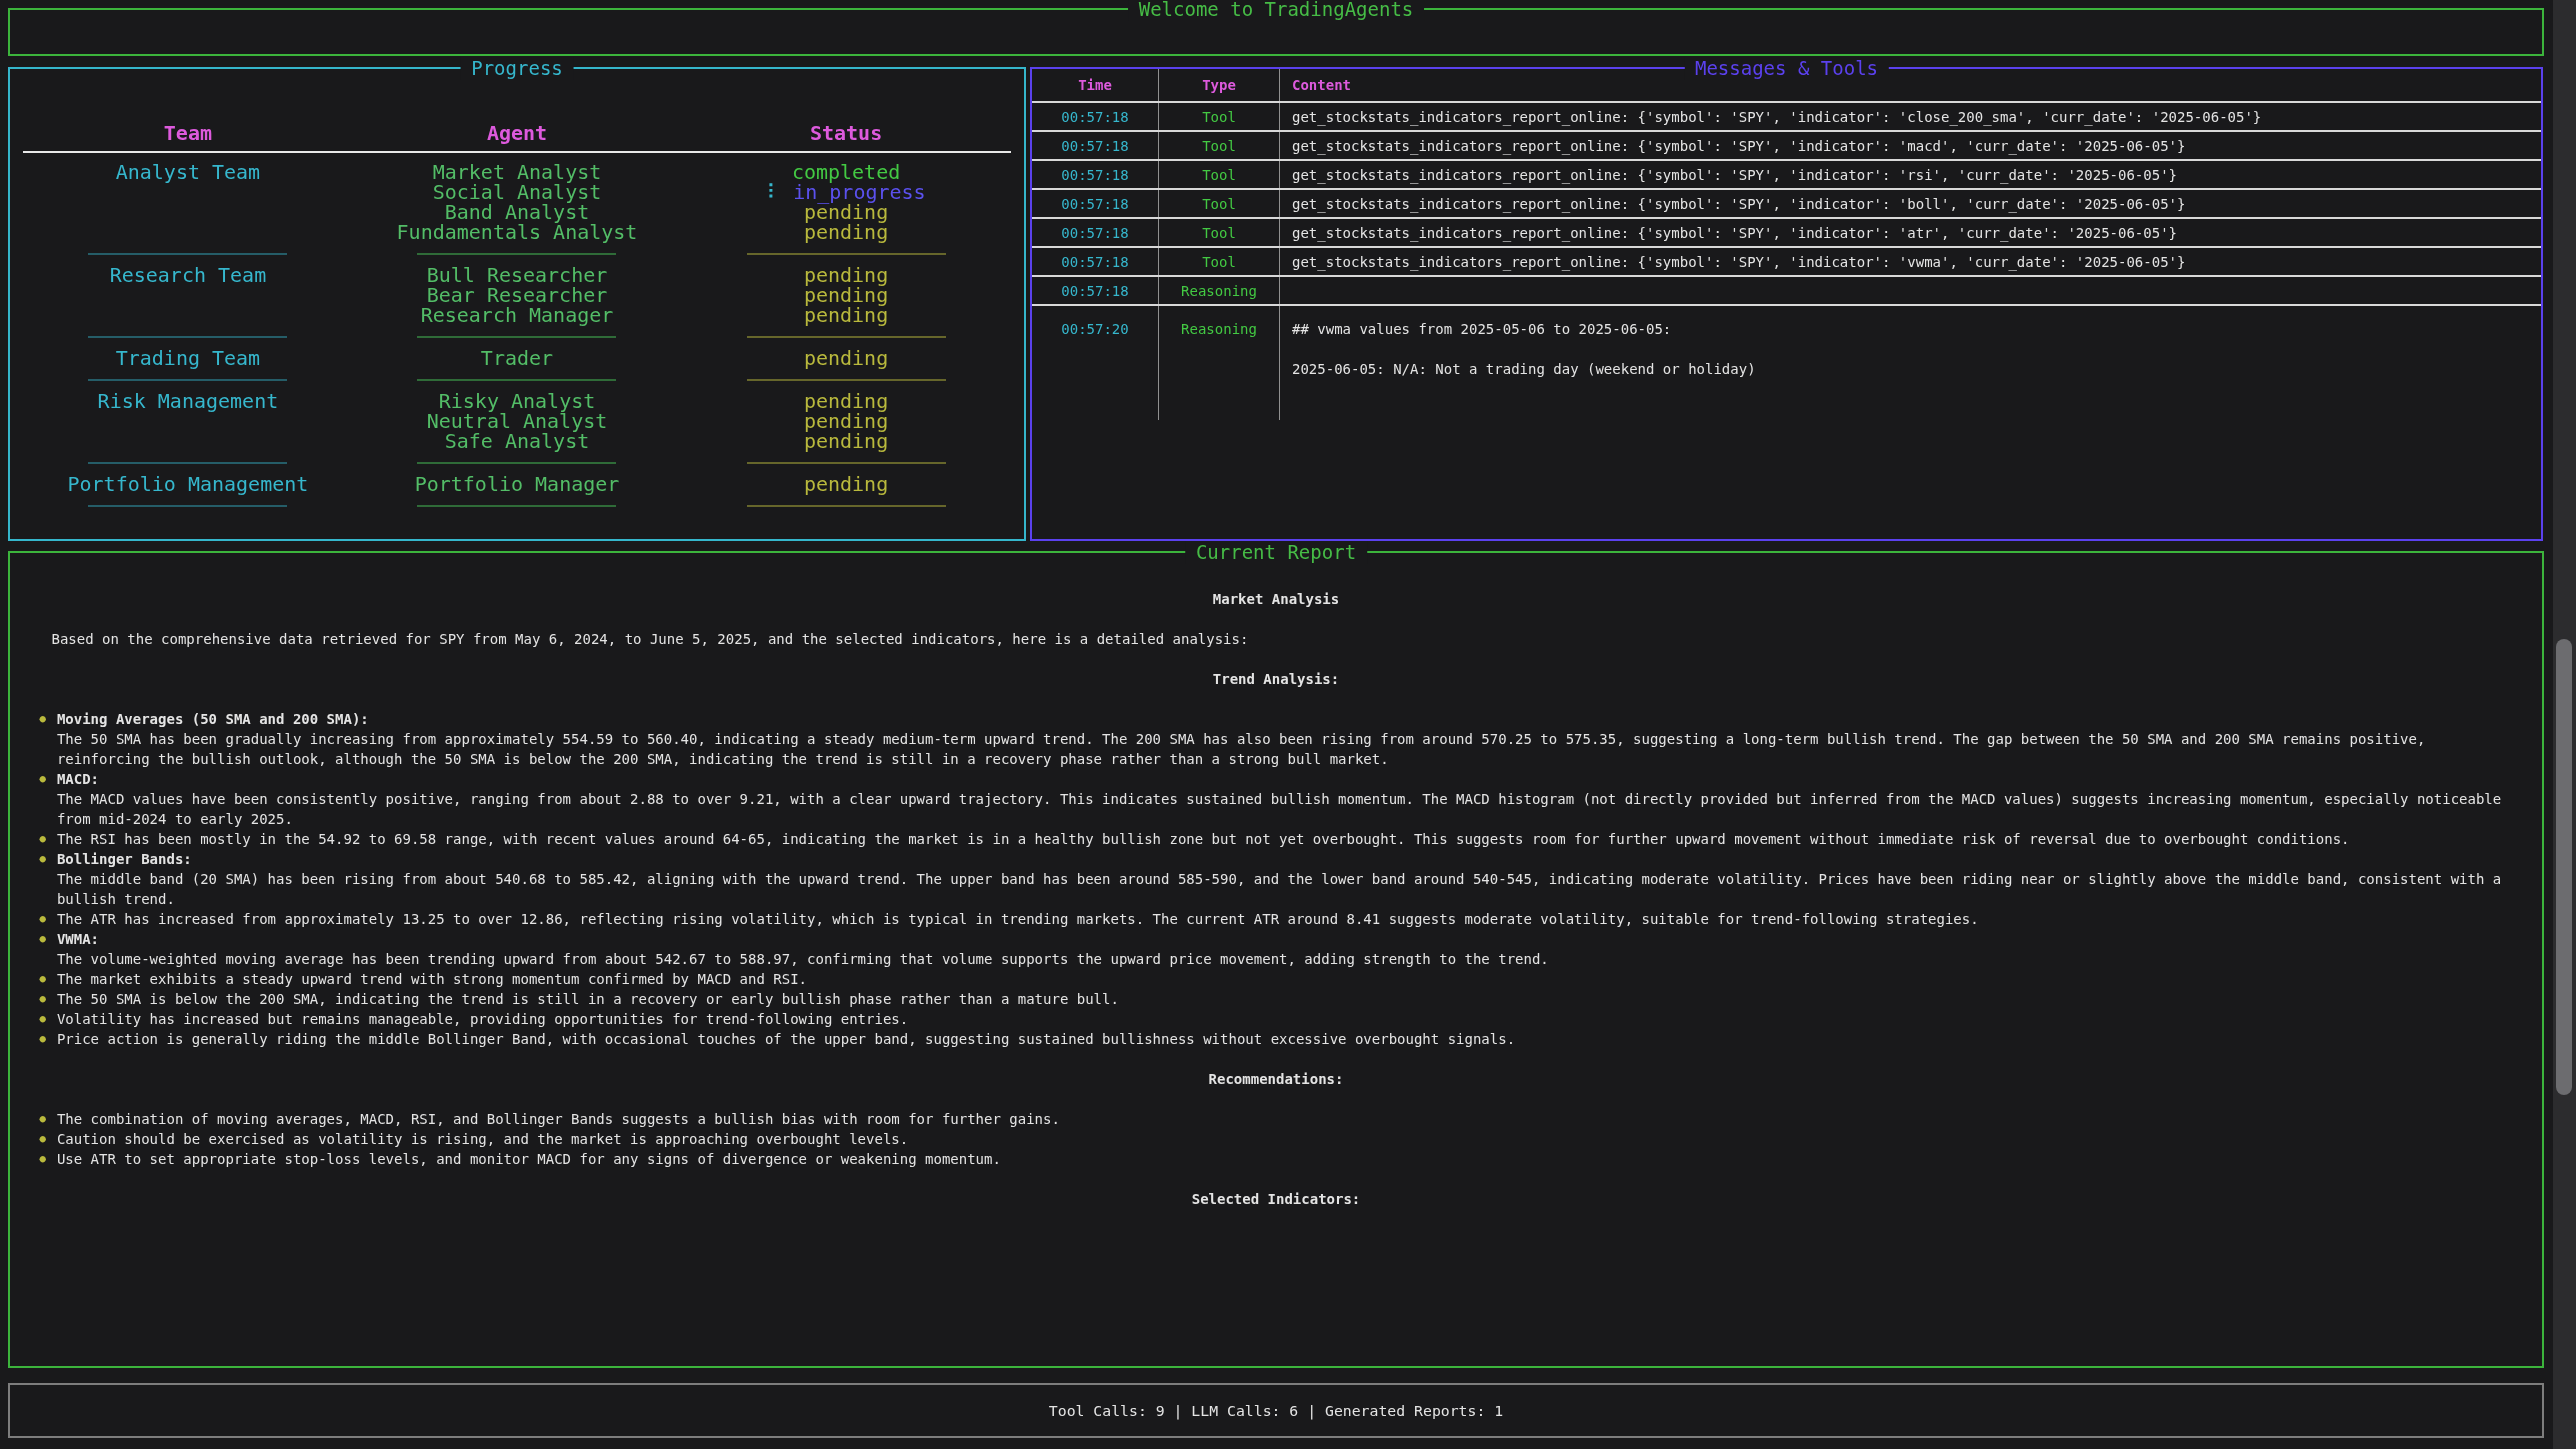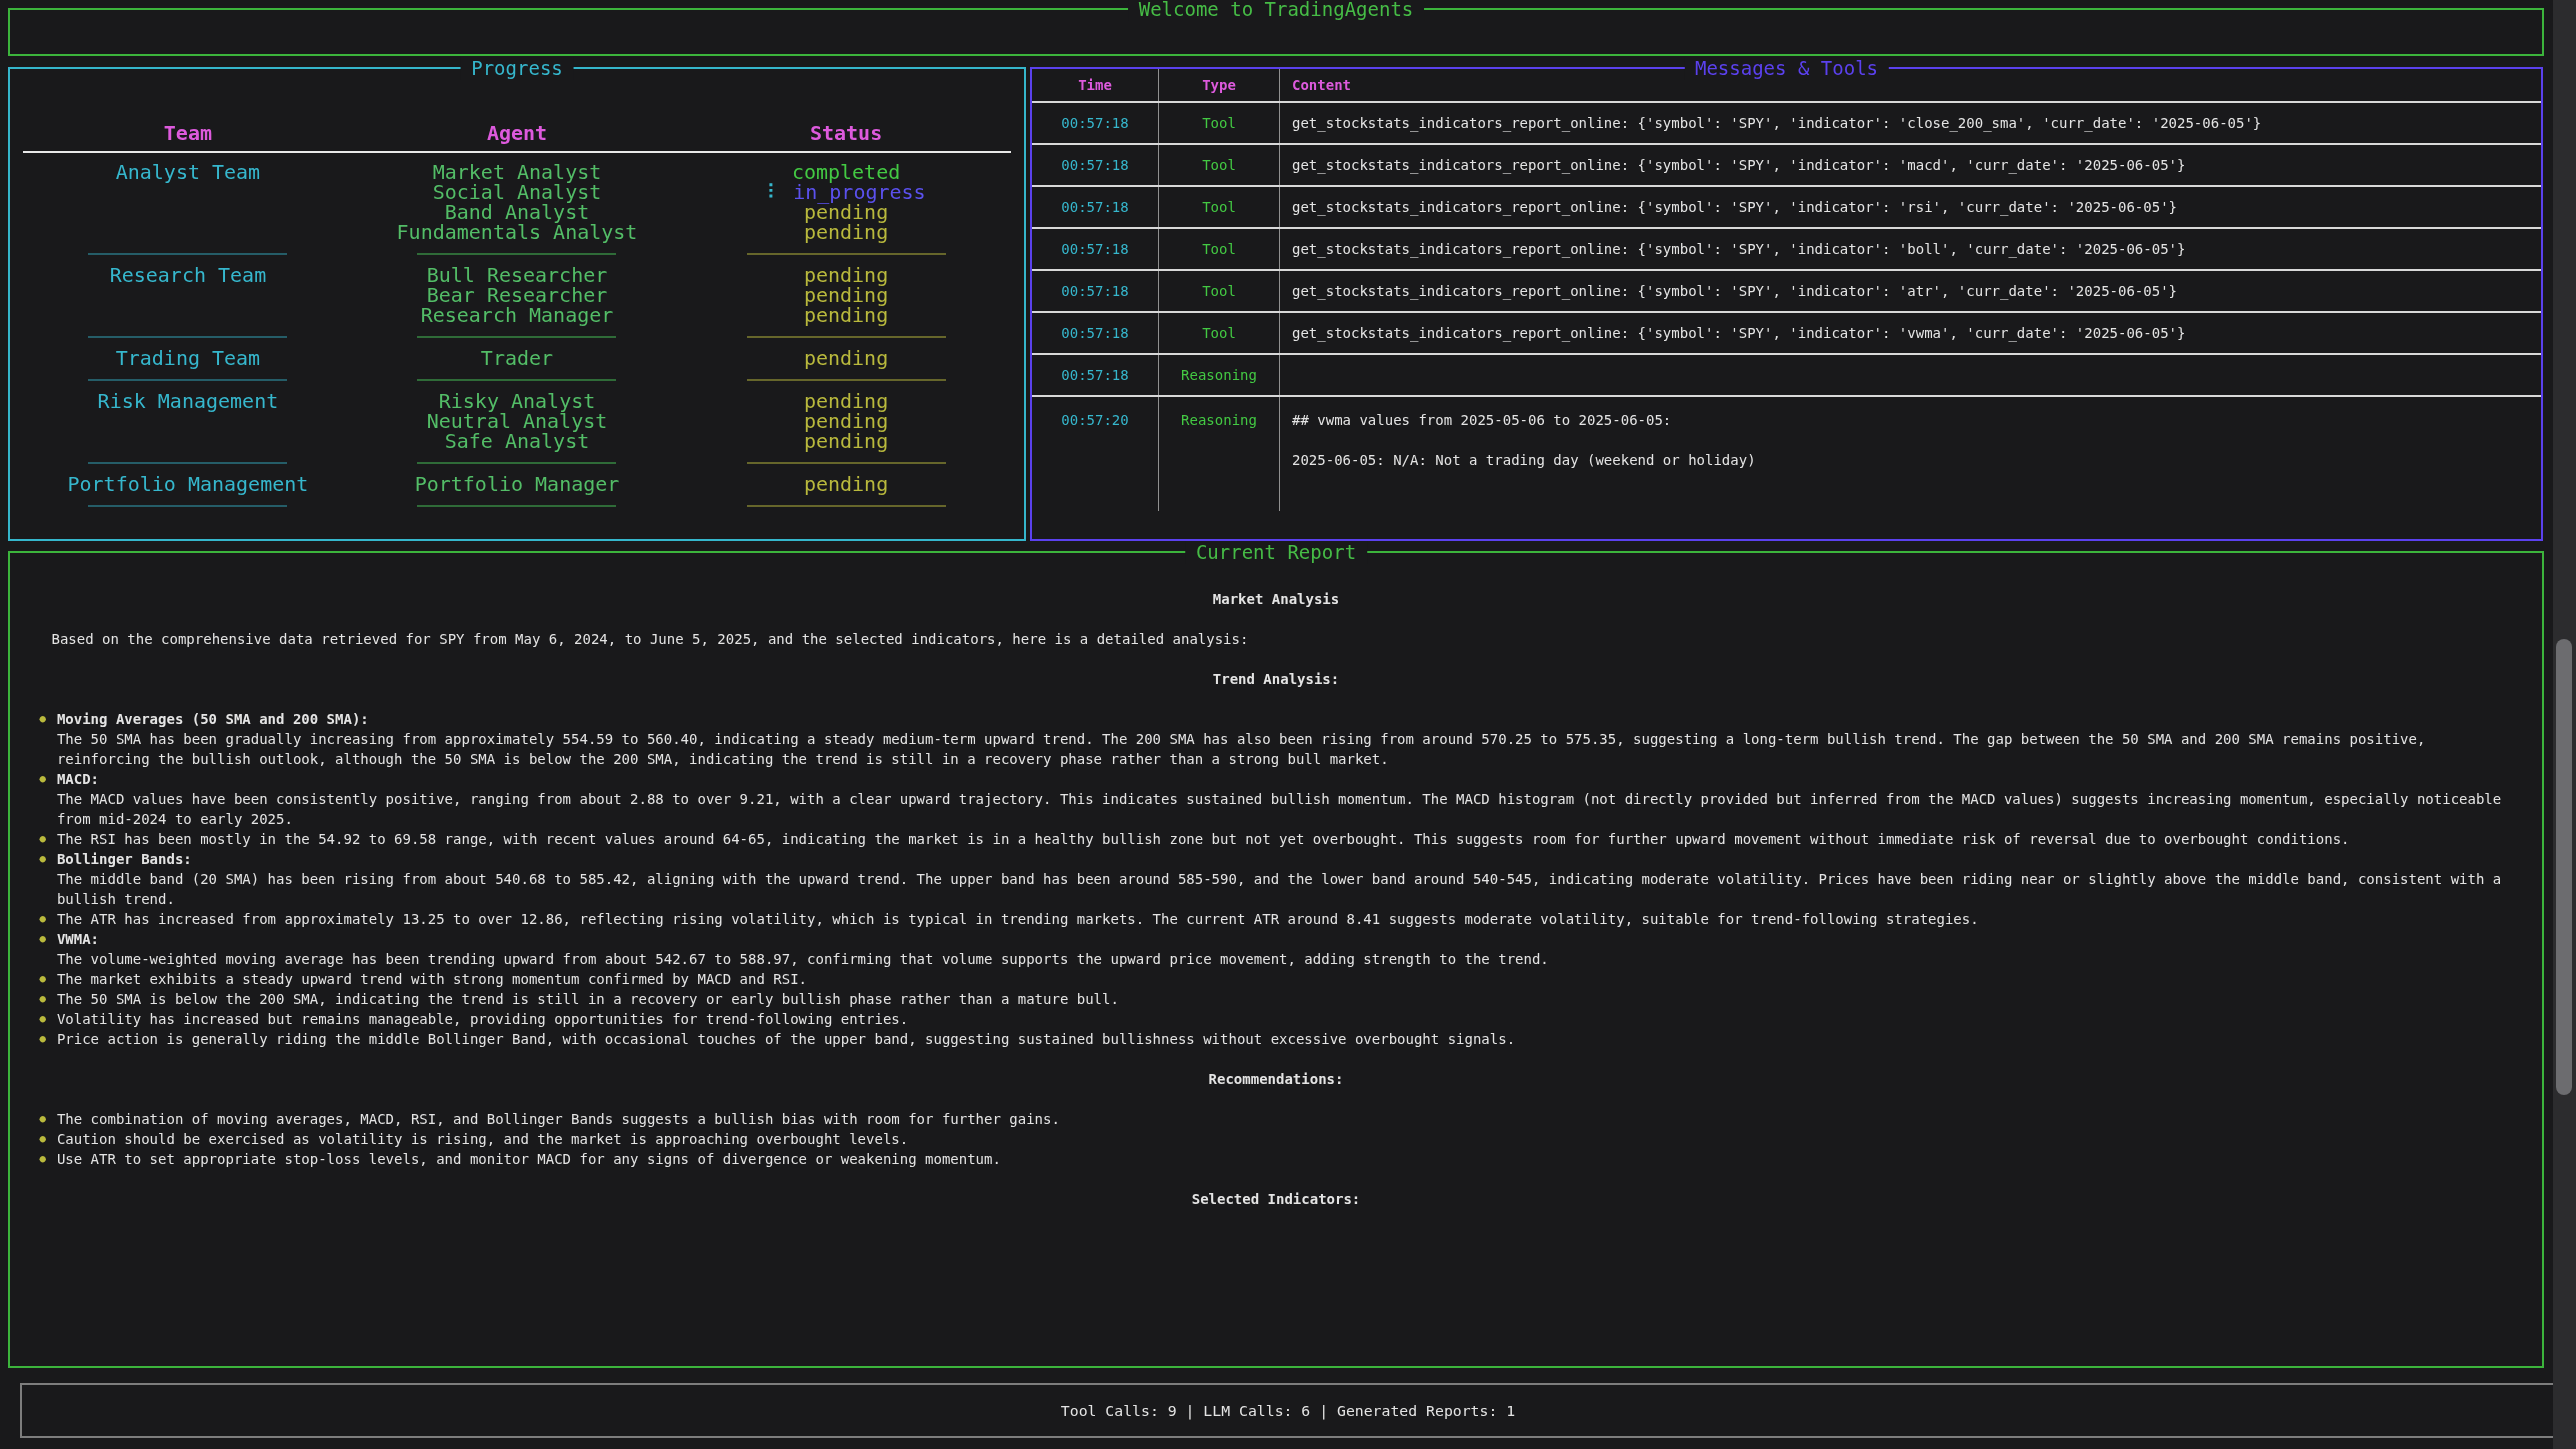--- a/index.html
+++ b/index.html
@@ -33,21 +33,21 @@
   .spin { color:#36b7cd; }
   .sep-row { height:23px; display:flex; align-items:center; justify-content:center; }
   .sep-line { width:199px; height:2px; }
   .sep-team   { background:#255d68; }
   .sep-agent  { background:#2f6b38; }
   .sep-status { background:#66662b; }
 
   
   .messages { top:67px; left:1030px; width:1509px; height:470px; border-color:#5b41ee; }
   .mtable { font-size:14px; line-height:20px; }
-  .mrow { display:grid; grid-template-columns:127px 121px 1fr; align-items:center; height:40px; }
+  .mrow { display:grid; grid-template-columns:127px 121px 1fr; align-items:center; height:27px; }
   .mrow.mheader { height:32px; border-bottom:2px solid #d8d8d8; }
   .mrow.msep { border-top:2px solid #d8d8d8; }
   .mrow.tall { height:101px; align-items:start; }
   .mrow.tall .mc { padding-top:13.4px; }
   .mc { height:100%; display:flex; align-items:center; justify-content:center; }
   .mrow.tall .mc { align-items:flex-start; }
   .mc.c-time { color:#36b7cd; border-right:1.3px solid #909090; }
   .mc.c-type { color:#43c943; border-right:1.3px solid #909090; }
   .mc.c-content { justify-content:flex-start; padding-left:12px; color:#e4e4e4; display:block; }
   .mrow .mc.c-content { display:flex; }
@@ -62,21 +62,21 @@
   .rintro { margin:12px; }
   .rlist { margin:0; padding:0; list-style:none; }
   .li { display:flex; }
   .li .dot { flex:0 0 17.4px; color:#b9b93d; font-size:10.7px; }
   .li-text { flex:1; }
   .li-label { display:block; font-weight:bold; }
 
   
   .statsbar { position:absolute; top:1383px; left:8px; width:2532px; height:51px;
               border:2px solid #7d7d7d; display:flex; align-items:center; justify-content:center;
-              font-size:14.8px; color:#e4e4e4;margin-left:12px; }
+              font-size:14.8px; color:#e4e4e4; }
 
   
   .scroll-track { position:absolute; right:0; top:0; width:23px; height:1449px; background:#2c2c2e; }
   .scroll-thumb { position:absolute; left:3.4px; width:16px; top:639px; height:456px;
                   background:#6c6c6f; border-radius:8px; }
 </style>
 </head>
 <body>
 
 <div class="screen">

